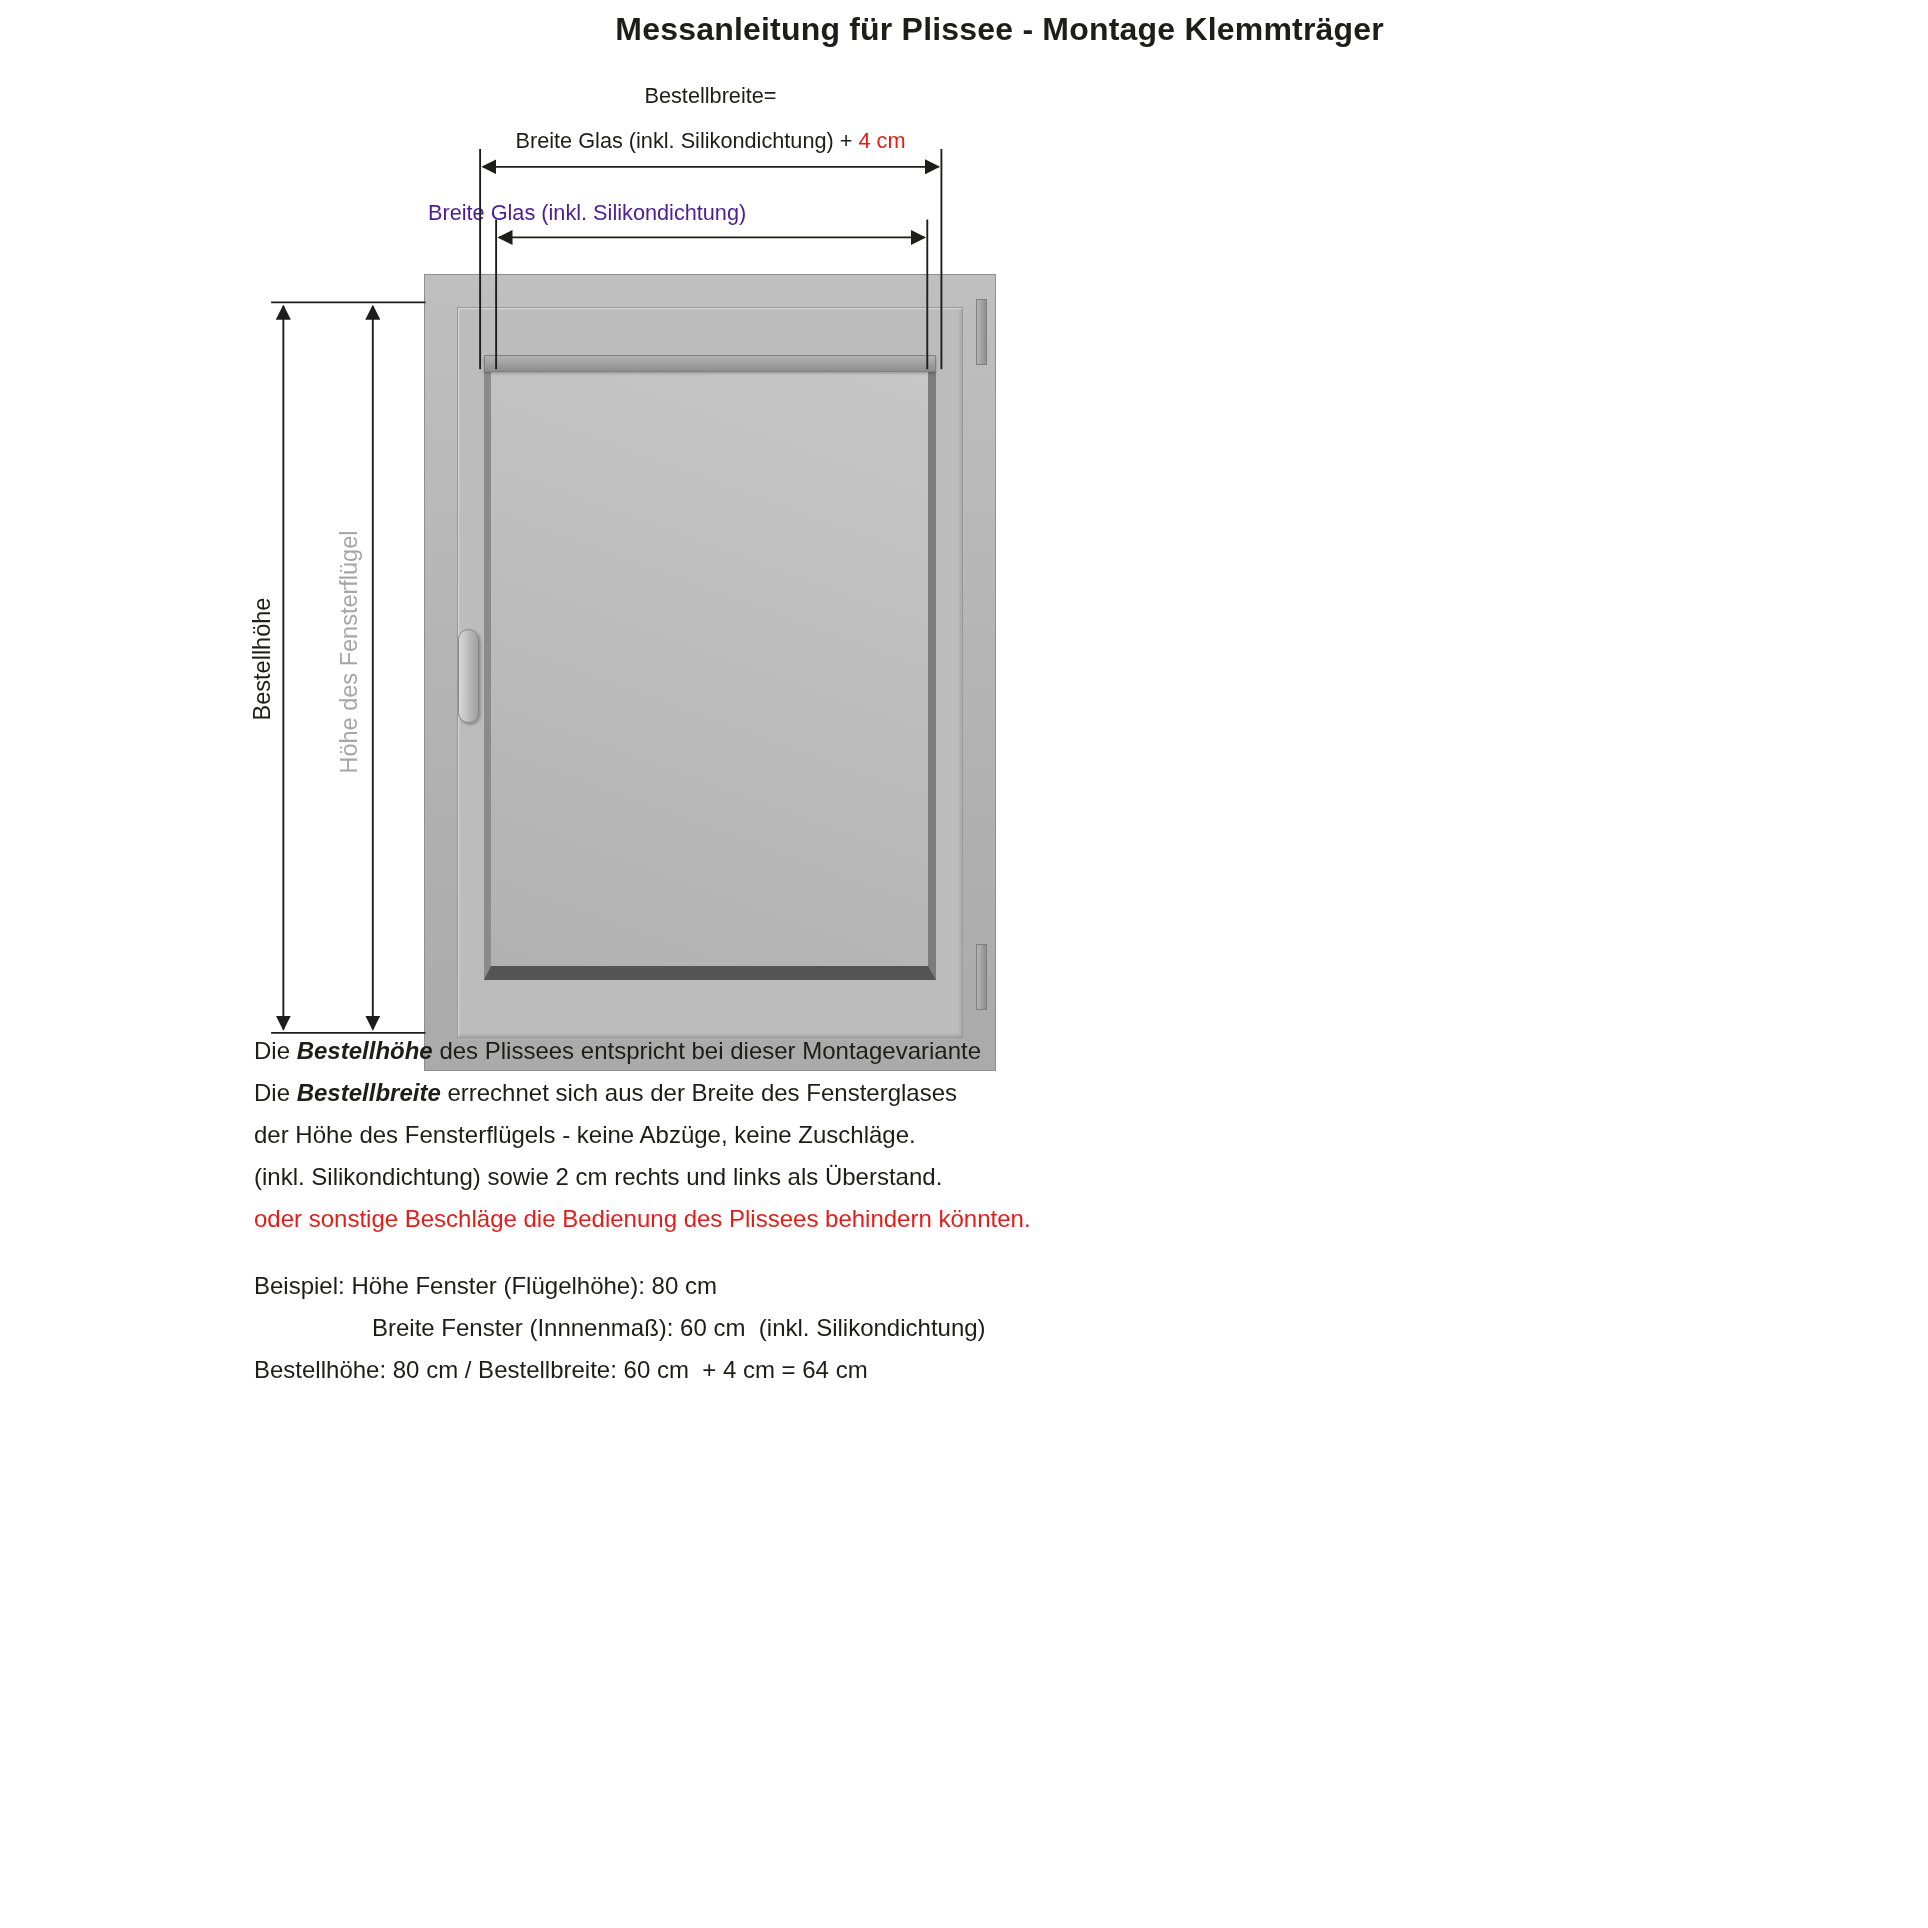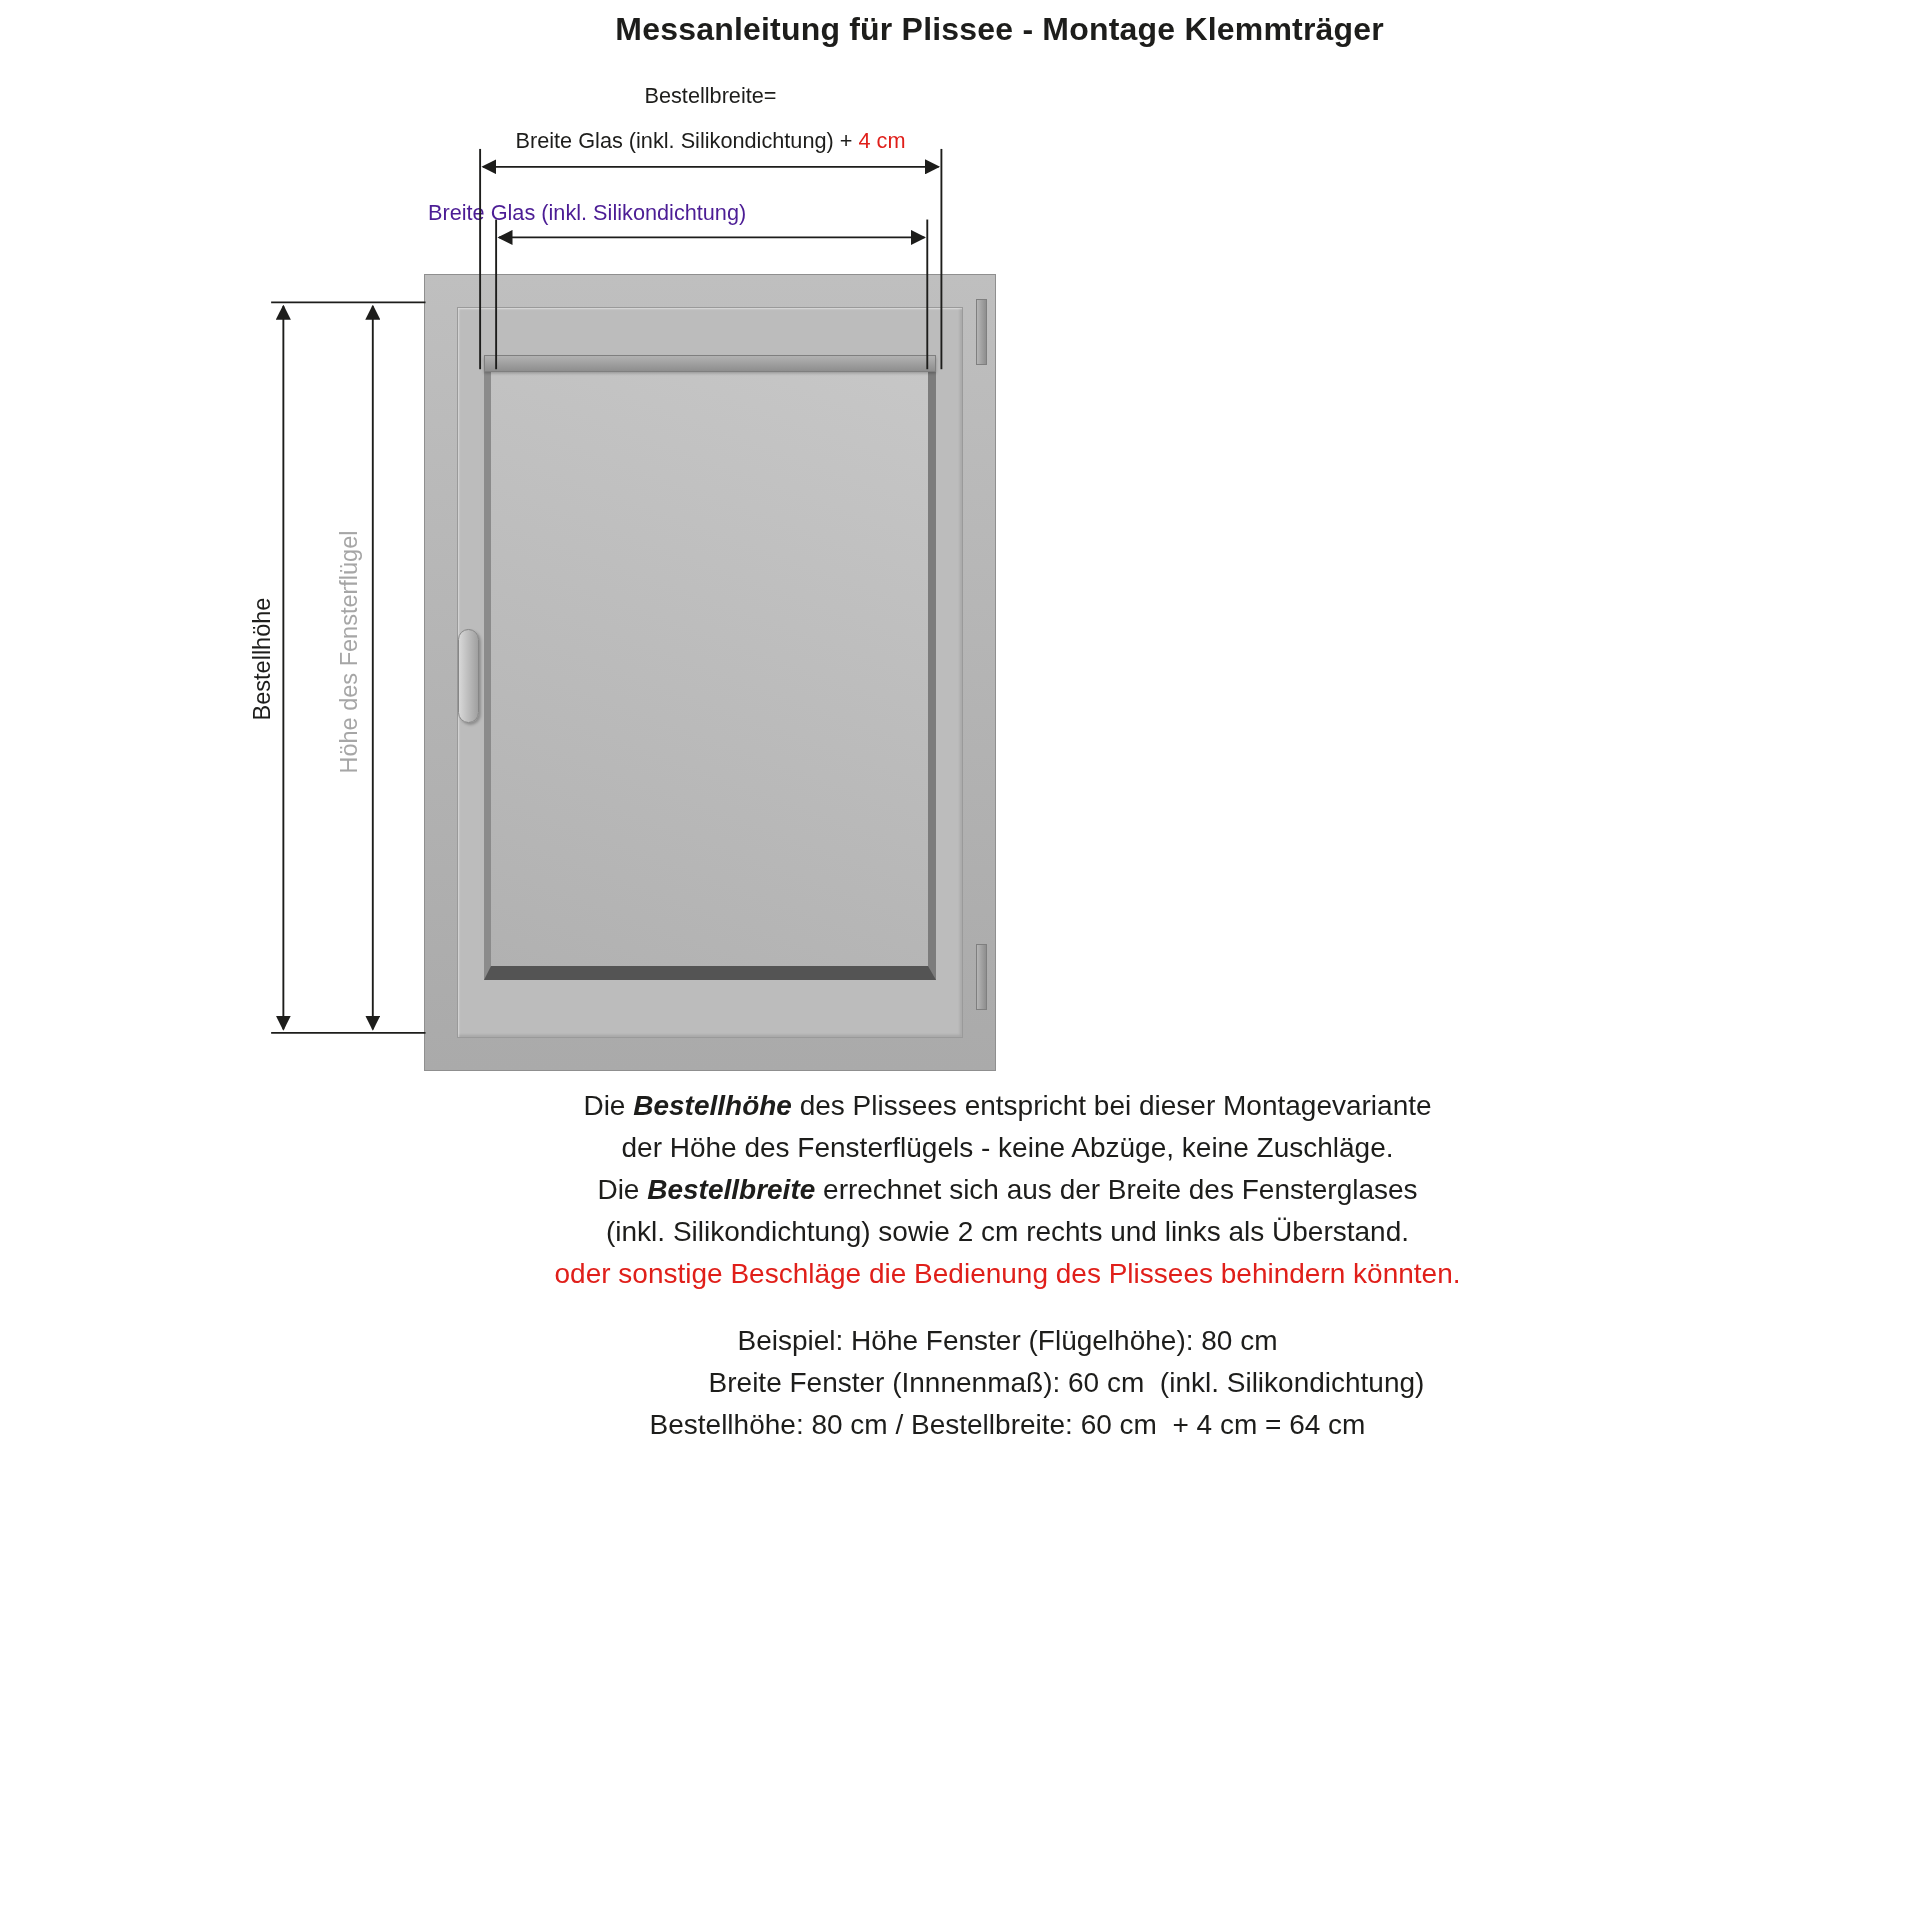--- a/index.html
+++ b/index.html
@@ -38,22 +38,22 @@
   .handle { position:absolute; left:458px; top:629px; width:21px; height:94px; border-radius:10.4px;
                background:linear-gradient(90deg,#d8d8d8,#a0a0a0); border:0.9px solid #868686;
                box-shadow:1.9px 1.9px 2.8px rgba(0,0,0,.25); }
   .hinge  { position:absolute; left:976px; width:11.3px; height:66px;
                background:linear-gradient(90deg,#b6b6b6,#8e8e8e); border:0.9px solid #7f7f7f; }
   .hinge-top { top:299px; }
   .hinge-bottom { top:944px; }
   .dims { position:absolute; left:0; top:0; pointer-events:none; }
 
   
-  .bodytext { position:absolute; left:254px; top:1085px; width:1507px;
-              font-size:28px; line-height:42px;text-align:center; }
+  .bodytext { position:absolute; left:254px; top:1030px; width:1507px;
+              font-size:24px; line-height:42px; }
   .em { font-weight:bold; font-style:italic; }
   .warning { color:#e01f1a; }
   .example { margin-top:24.5px; }
   .indent { padding-left:118px; }
   .keep-ws { white-space:pre-wrap; }
 </style>
 </head>
 <body>
 
 <div class="canvas">
@@ -99,22 +99,22 @@
         <line x1="288" y1="321" x2="452" y2="321"></line>
         <line x1="288" y1="1097" x2="452" y2="1097"></line>
         <line x1="301" y1="325" x2="301" y2="1093" marker-start="url(#arr)" marker-end="url(#arr)"></line>
         <line x1="396" y1="325" x2="396" y2="1093" marker-start="url(#arr)" marker-end="url(#arr)"></line>
       </g>
     </svg>
   </div>
 
   <div class="bodytext">
     <div><span>Die </span><span class="em">Bestellhöhe</span><span> des Plissees entspricht bei dieser Montagevariante</span></div>
+    <div><span>Die </span><span class="em">Bestellbreite</span><span> errechnet sich aus der Breite des Fensterglases</span></div>
     <div>der Höhe des Fensterflügels - keine Abzüge, keine Zuschläge.</div>
-    <div><span>Die </span><span class="em">Bestellbreite</span><span> errechnet sich aus der Breite des Fensterglases</span></div>
     <div>(inkl. Silikondichtung) sowie 2 cm rechts und links als Überstand.</div>
     <div class="warning">oder sonstige Beschläge die Bedienung des Plissees behindern könnten.</div>
 
     <div class="example">
       <div>Beispiel: Höhe Fenster (Flügelhöhe): 80 cm</div>
       <div class="indent keep-ws">Breite Fenster (Innnenmaß): 60 cm  (inkl. Silikondichtung)</div>
       <div class="keep-ws">Bestellhöhe: 80 cm / Bestellbreite: 60 cm  + 4 cm = 64 cm</div>
     </div>
   </div>
 

